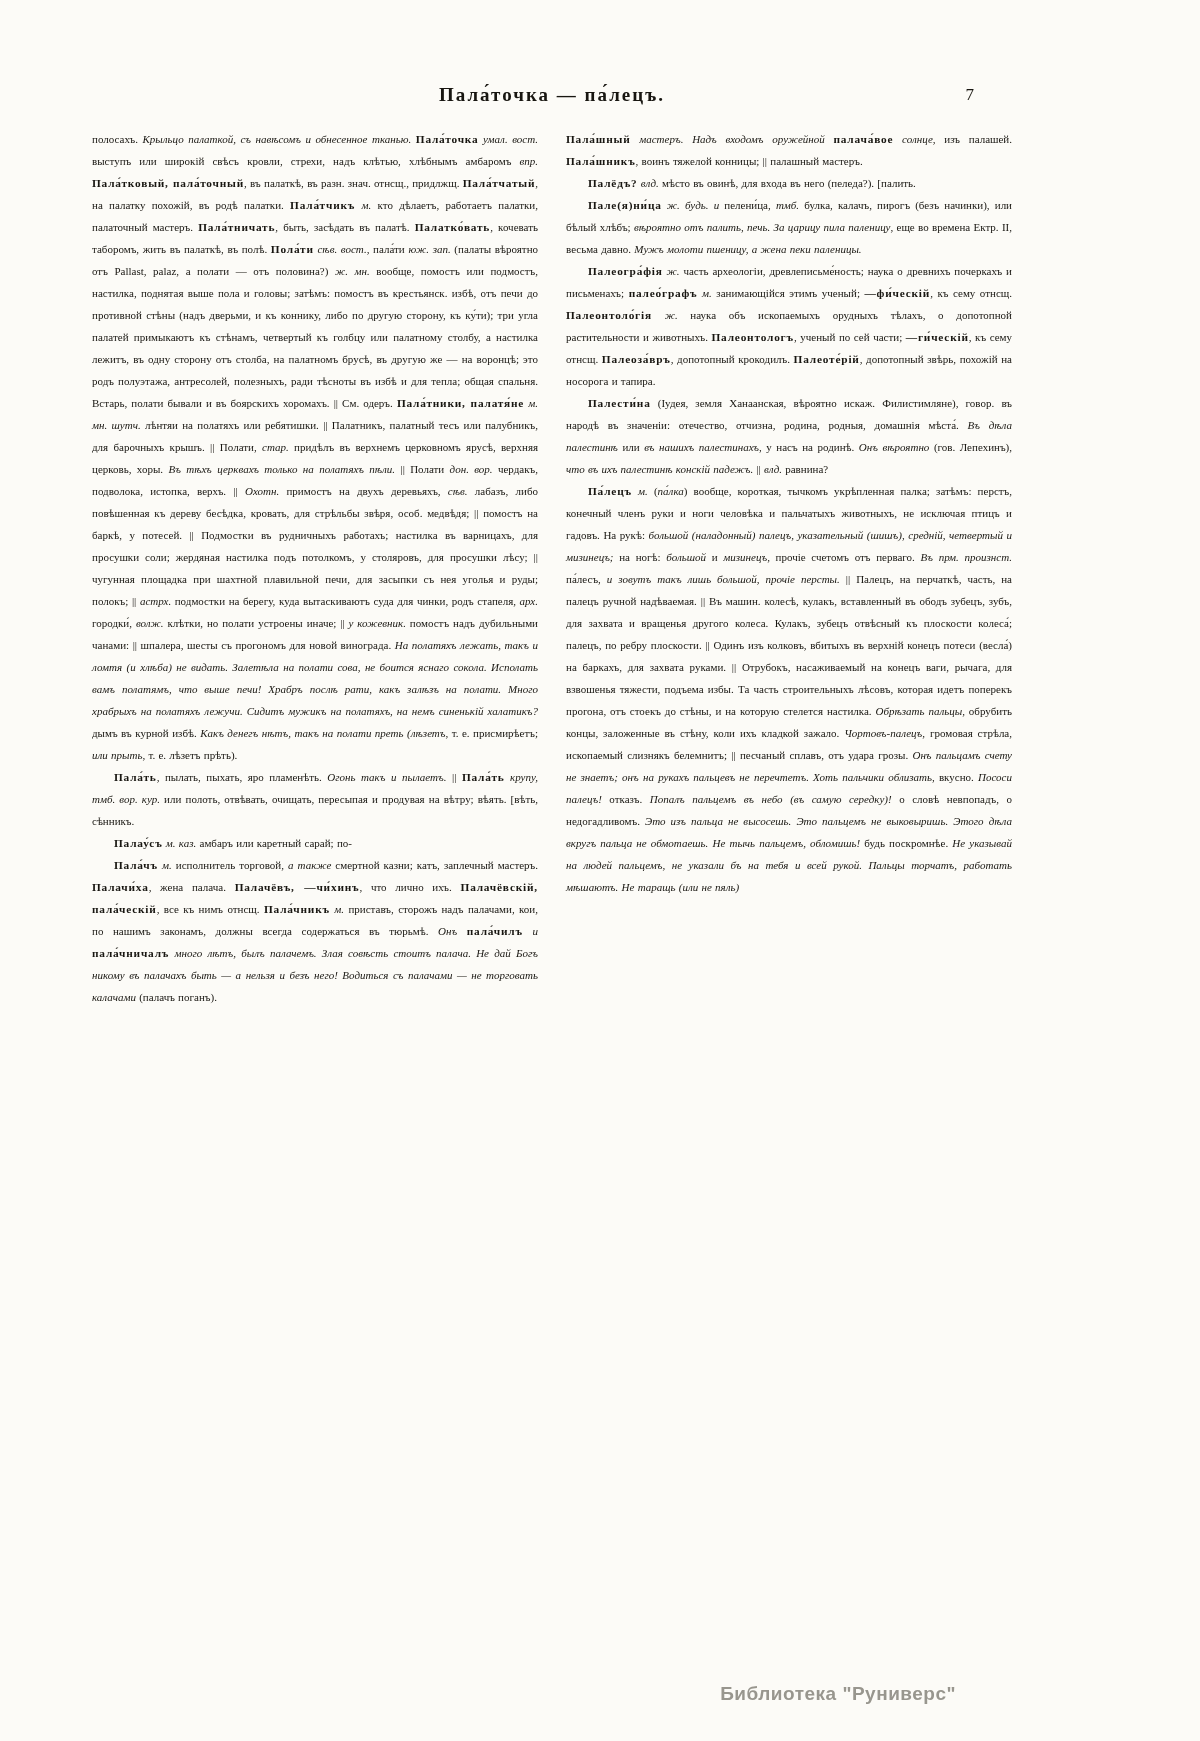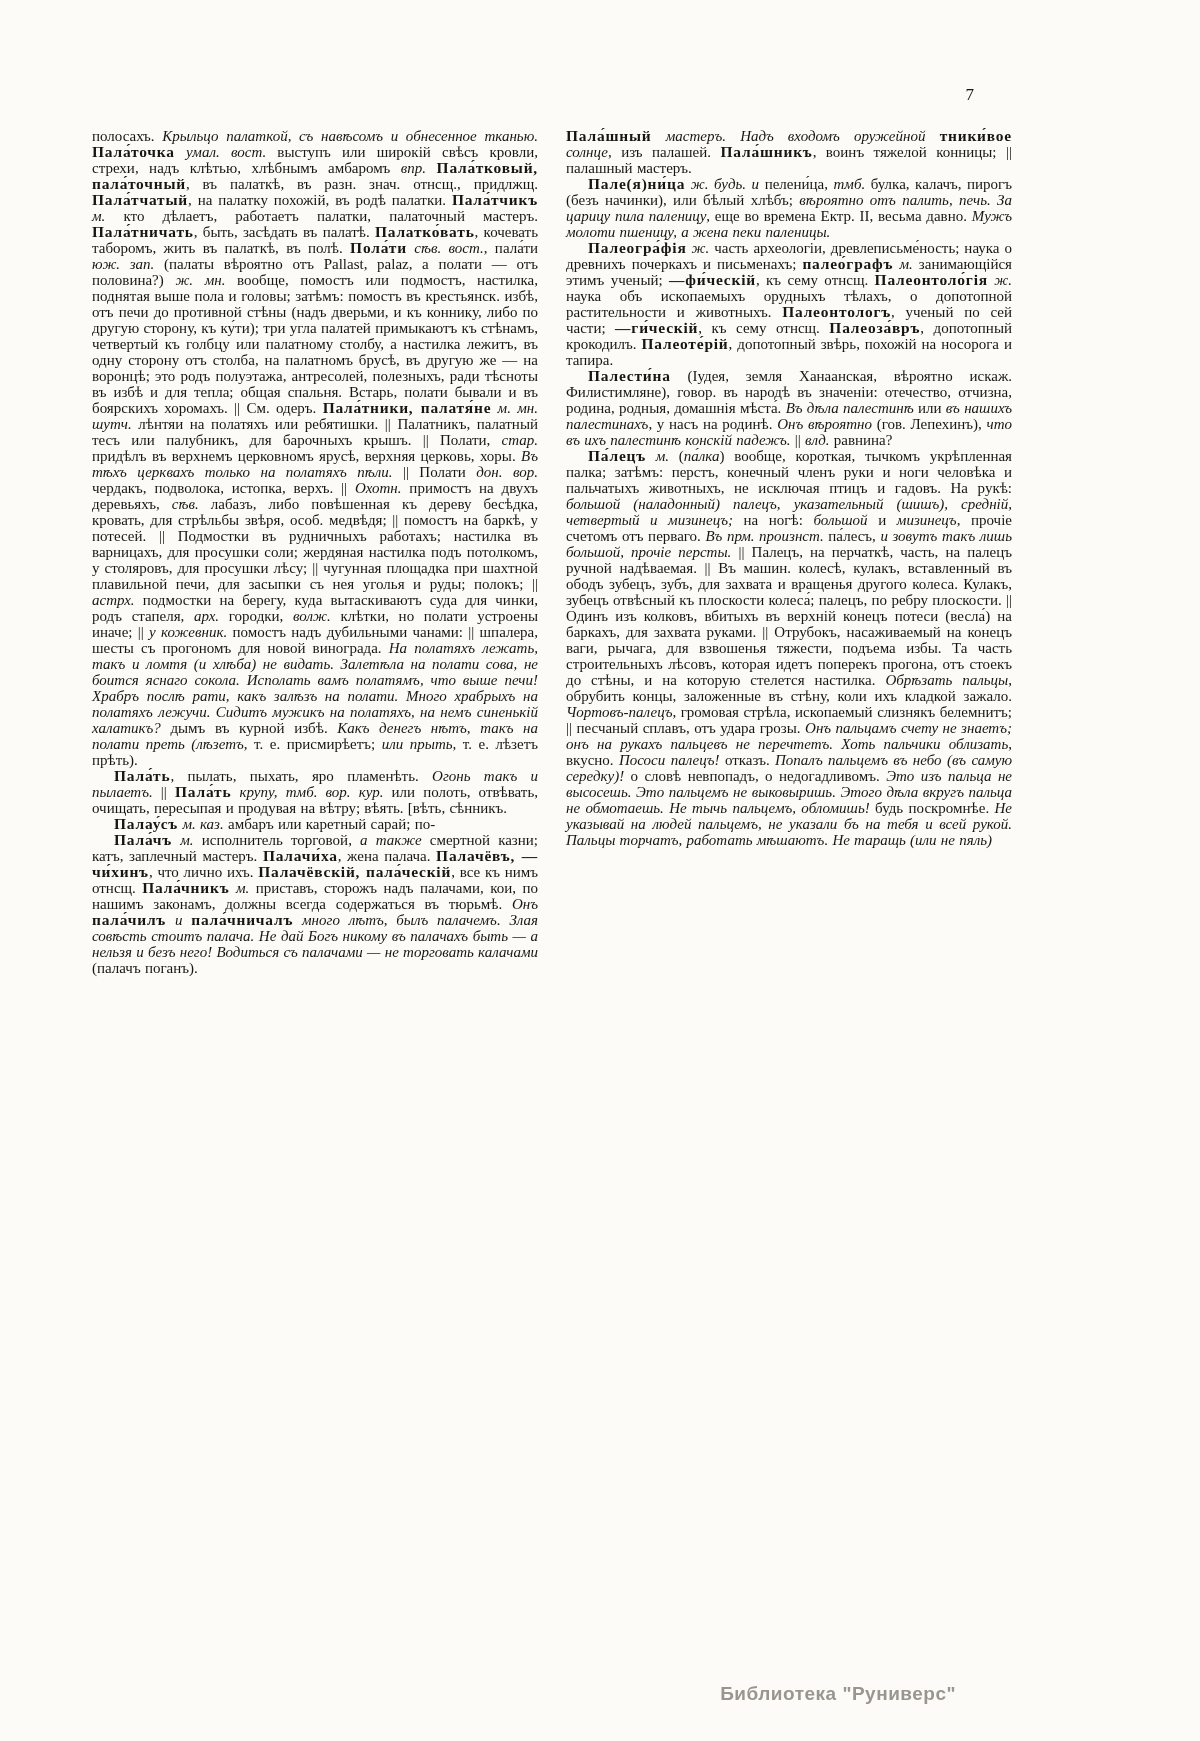--- a/index.html
+++ b/index.html
@@ -42,22 +42,22 @@
     letter-spacing: 0;
   }
   .columns {
     display: flex;
     gap: 28px;
     margin-top: 16px;
   }
   .col {
     width: 446px;
     text-align: justify;
-    font-size: 15px;
-    line-height: 16px;
+    font-size: 11px;
+    line-height: 22px;
     word-spacing: 0.5px;
   }
   .para { margin: 0; }
   .para.indent { text-indent: 22px; }
   .col b {
     font-weight: 700;
     letter-spacing: 0.8px;
     font-size: 1.03em;
   }
   .col i { font-style: italic; }
@@ -72,32 +72,34 @@
     letter-spacing: 0.5px;
   }
 </style>
 </head>
 <body>
 
 <div class="page">
   <div class="content">
 
     <div class="running-head-row">
+      <div class="running-head">Пала́точка — па́лецъ.</div>
       <div class="page-number">7</div>
     </div>
 
     <div class="columns">
       <div class="col">
           <p class="para">полосахъ. <i>Крыльцо палаткой, съ навѣсомъ и обнесенное тканью.</i> <b>Пала́точка</b> <i>умал. вост.</i> выступъ или широкій свѣсъ кровли, стрехи, надъ клѣтью, хлѣбнымъ амбаромъ <i>впр.</i> <b>Пала́тковый, пала́точный</b>, въ палаткѣ, въ разн. знач. отнсщ., придлжщ. <b>Пала́тчатый</b>, на палатку похожій, въ родѣ палатки. <b>Пала́тчикъ</b> <i>м.</i> кто дѣлаетъ, работаетъ палатки, палаточный мастеръ. <b>Пала́тничать</b>, быть, засѣдать въ палатѣ. <b>Палатко́вать</b>, кочевать таборомъ, жить въ палаткѣ, въ полѣ. <b>Пола́ти</b> <i>сѣв. вост.</i>, пала́ти <i>юж. зап.</i> (палаты вѣроятно отъ Pallast, palaz, а полати — отъ половина?) <i>ж. мн.</i> вообще, помостъ или подмостъ, настилка, поднятая выше пола и головы; затѣмъ: помостъ въ крестьянск. избѣ, отъ печи до противной стѣны (надъ дверьми, и къ коннику, либо по другую сторону, къ ку́ти); три угла палатей примыкаютъ къ стѣнамъ, четвертый къ голбцу или палатному столбу, а настилка лежитъ, въ одну сторону отъ столба, на палатномъ брусѣ, въ другую же — на воронцѣ; это родъ полуэтажа, антресолей, полезныхъ, ради тѣсноты въ избѣ и для тепла; общая спальня. Встарь, полати бывали и въ боярскихъ хоромахъ. || См. одеръ. <b>Пала́тники, палатя́не</b> <i>м. мн. шутч.</i> лѣнтяи на полатяхъ или ребятишки. || Палатникъ, палатный тесъ или палубникъ, для барочныхъ крышъ. || Полати, <i>стар.</i> придѣлъ въ верхнемъ церковномъ ярусѣ, верхняя церковь, хоры. <i>Въ тѣхъ церквахъ только на полатяхъ пѣли.</i> || Полати <i>дон. вор.</i> чердакъ, подволока, истопка, верхъ. || <i>Охотн.</i> примостъ на двухъ деревьяхъ, <i>сѣв.</i> лабазъ, либо повѣшенная къ дереву бесѣдка, кровать, для стрѣльбы звѣря, особ. медвѣдя; || помостъ на баркѣ, у потесей. || Подмостки въ рудничныхъ работахъ; настилка въ варницахъ, для просушки соли; жердяная настилка подъ потолкомъ, у столяровъ, для просушки лѣсу; || чугунная площадка при шахтной плавильной печи, для засыпки съ нея уголья и руды; полокъ; || <i>астрх.</i> подмостки на берегу, куда вытаскиваютъ суда для чинки, родъ стапеля, <i>арх.</i> городки́, <i>волж.</i> клѣтки, но полати устроены иначе; || <i>у кожевник.</i> помостъ надъ дубильными чанами: || шпалера, шесты съ прогономъ для новой винограда. <i>На полатяхъ лежать, такъ и ломтя (и хлѣба) не видать. Залетѣла на полати сова, не боится яснаго сокола. Исполать вамъ полатямъ, что выше печи! Храбръ послѣ рати, какъ залѣзъ на полати. Много храбрыхъ на полатяхъ лежучи. Сидитъ мужикъ на полатяхъ, на немъ синенькій халатикъ?</i> дымъ въ курной избѣ. <i>Какъ денегъ нѣтъ, такъ на полати преть (лѣзетъ</i>, т. е. присмирѣетъ; <i>или прыть</i>, т. е. лѣзетъ прѣть).</p>
           <p class="para indent"><b>Пала́ть</b>, пылать, пыхать, яро пламенѣть. <i>Огонь такъ и пылаетъ.</i> || <b>Пала́ть</b> <i>крупу, тмб. вор. кур.</i> или полоть, отвѣвать, очищать, пересыпая и продувая на вѣтру; вѣять. [вѣть, сѣнникъ.</p>
           <p class="para indent"><b>Палау́съ</b> <i>м. каз.</i> амбаръ или каретный сарай; по-</p>
           <p class="para indent"><b>Пала́чъ</b> <i>м.</i> исполнитель торговой, <i>а также</i> смертной казни; катъ, заплечный мастеръ. <b>Палачи́ха</b>, жена палача. <b>Палачёвъ, —чи́хинъ</b>, что лично ихъ. <b>Палачёвскій, пала́ческій</b>, все къ нимъ отнсщ. <b>Пала́чникъ</b> <i>м.</i> приставъ, сторожъ надъ палачами, кои, по нашимъ законамъ, должны всегда содержаться въ тюрьмѣ. <i>Онъ</i> <b>пала́чилъ</b> <i>и</i> <b>пала́чничалъ</b> <i>много лѣтъ, былъ палачемъ. Злая совѣсть стоитъ палача. Не дай Богъ никому въ палачахъ быть — а нельзя и безъ него! Водиться съ палачами — не торговать калачами</i> (палачъ поганъ).</p>
         </div>
       <div class="col">
-          <p class="para"><b>Пала́шный</b> <i>мастеръ. Надъ входомъ оружейной</i> <b>тники́вое</b> <i>солнце</i>, изъ палашей. <b>Пала́шникъ</b>, воинъ тяжелой конницы; || палашный мастеръ.</p>
+          <p class="para"><b>Пала́шный</b> <i>мастеръ. Надъ входомъ оружейной</i> <b>палача́вое</b> <i>солнце</i>, изъ палашей. <b>Пала́шникъ</b>, воинъ тяжелой конницы; || палашный мастеръ.</p>
+          <p class="para indent"><b>Палёдъ?</b> <i>влд.</i> мѣсто въ овинѣ, для входа въ него (пеледа?). [палить.</p>
           <p class="para indent"><b>Пале(я)ни́ца</b> <i>ж. будь. и</i> пелени́ца, <i>тмб.</i> булка, калачъ, пирогъ (безъ начинки), или бѣлый хлѣбъ; <i>вѣроятно отъ палить, печь. За царицу пила паленицу</i>, еще во времена Ектр. II, весьма давно. <i>Мужъ молоти пшеницу, а жена пеки паленицы.</i></p>
           <p class="para indent"><b>Палеогра́фія</b> <i>ж.</i> часть археологіи, древлеписьме́ность; наука о древнихъ почеркахъ и письменахъ; <b>палео́графъ</b> <i>м.</i> занимающійся этимъ ученый; <b>—фи́ческій</b>, къ сему отнсщ. <b>Палеонтоло́гія</b> <i>ж.</i> наука объ ископаемыхъ орудныхъ тѣлахъ, о допотопной растительности и животныхъ. <b>Палеонтологъ</b>, ученый по сей части; <b>—ги́ческій</b>, къ сему отнсщ. <b>Палеоза́връ</b>, допотопный крокодилъ. <b>Палеоте́рій</b>, допотопный звѣрь, похожій на носорога и тапира.</p>
           <p class="para indent"><b>Палести́на</b> (Іудея, земля Ханаанская, вѣроятно искаж. Филистимляне), говор. въ народѣ въ значеніи: отечество, отчизна, родина, родныя, домашнія мѣста́. <i>Въ дѣла палестинѣ</i> или <i>въ нашихъ палестинахъ</i>, у насъ на родинѣ. <i>Онъ вѣроятно</i> (гов. Лепехинъ), <i>что въ ихъ палестинѣ конскій падежъ.</i> || <i>влд.</i> равнина?</p>
           <p class="para indent"><b>Па́лецъ</b> <i>м.</i> (<i>па́лка</i>) вообще, короткая, тычкомъ укрѣпленная палка; затѣмъ: перстъ, конечный членъ руки и ноги человѣка и пальчатыхъ животныхъ, не исключая птицъ и гадовъ. На рукѣ: <i>большой (наладонный) палецъ, указательный (шишъ), средній, четвертый и мизинецъ;</i> на ногѣ: <i>большой</i> и <i>мизинецъ</i>, прочіе счетомъ отъ перваго. <i>Въ прм. произнст.</i> па́лесъ, <i>и зовутъ такъ лишь большой, прочіе персты.</i> || Палецъ, на перчаткѣ, часть, на палецъ ручной надѣваемая. || Въ машин. колесѣ, кулакъ, вставленный въ ободъ зубецъ, зубъ, для захвата и вращенья другого колеса. Кулакъ, зубецъ отвѣсный къ плоскости колеса́; палецъ, по ребру плоскости. || Одинъ изъ колковъ, вбитыхъ въ верхній конецъ потеси (весла́) на баркахъ, для захвата руками. || Отрубокъ, насаживаемый на конецъ ваги, рычага, для взвошенья тяжести, подъема избы. Та часть строительныхъ лѣсовъ, которая идетъ поперекъ прогона, отъ стоекъ до стѣны, и на которую стелется настилка. <i>Обрѣзать пальцы</i>, обрубить концы, заложенные въ стѣну, коли ихъ кладкой зажало. <i>Чортовъ-палецъ</i>, громовая стрѣла, ископаемый слизнякъ белемнитъ; || песчаный сплавъ, отъ удара грозы. <i>Онъ пальцамъ счету не знаетъ; онъ на рукахъ пальцевъ не перечтетъ. Хоть пальчики облизать</i>, вкусно. <i>Пососи палецъ!</i> отказъ. <i>Попалъ пальцемъ въ небо (въ самую середку)!</i> о словѣ невпопадъ, о недогадливомъ. <i>Это изъ пальца не высосешь. Это пальцемъ не выковыришь. Этого дѣла вкругъ пальца не обмотаешь. Не тычь пальцемъ, обломишь!</i> будь поскромнѣе. <i>Не указывай на людей пальцемъ, не указали бъ на тебя и всей рукой. Пальцы торчатъ, работать мѣшаютъ. Не таращь (или не пяль)</i></p>
         </div>
     </div>
 
   </div>
 
   <div class="watermark">Библиотека "Руниверс"</div>

